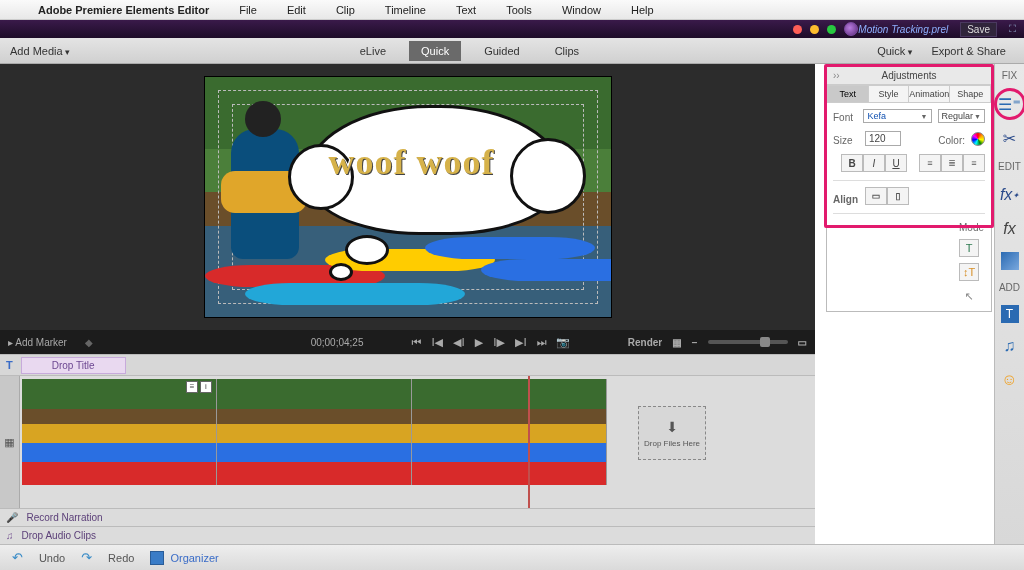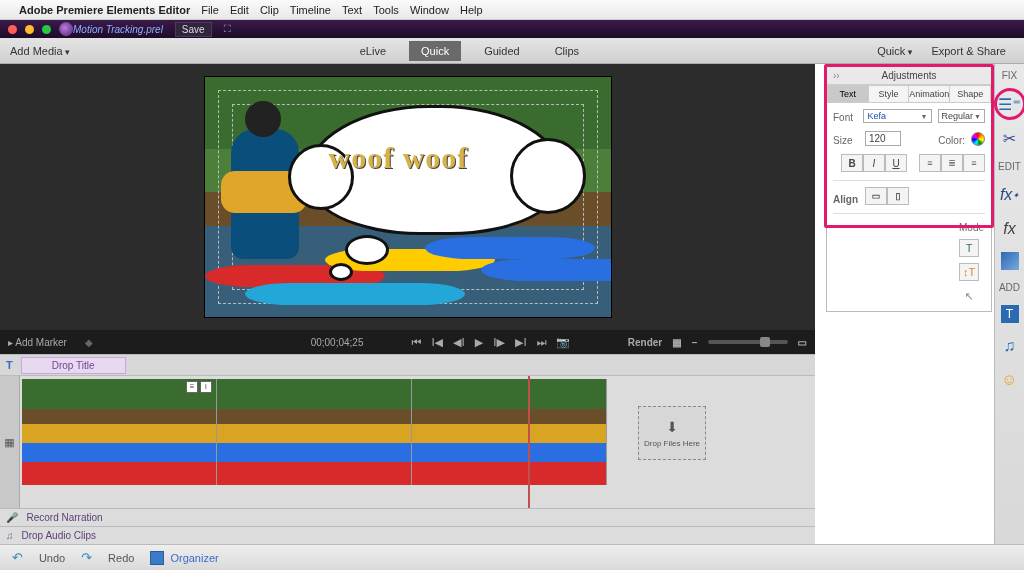--- a/index.html
+++ b/index.html
@@ -1,24 +1,24 @@
 <!DOCTYPE html>
 <html><head>
 <meta charset="utf-8">
 <style>
 * { box-sizing: border-box; margin: 0; padding: 0; font-family: "Lucida Grande", Arial, sans-serif; }
 body { width: 1024px; height: 570px; background: #fff; overflow: hidden; font-size: 11px; }
 
 
-.macbar { height: 20px; background: linear-gradient(#fafafa,#e8e8e8); display:flex; align-items:center; gap:11px; padding:0 8px; border-bottom:1px solid #ccc; color:#222; }
+.macbar { height: 20px; background: linear-gradient(#fafafa,#e8e8e8); display:flex; align-items:center; gap:30px; padding:0 8px; border-bottom:1px solid #ccc; color:#222; }
 .macbar .apple { font-size:13px; }
 .macbar .app { font-weight:bold; }
 
 
-.appbar { height:18px; background:linear-gradient(#3a1a4a,#1d0c28); display:flex; align-items:center; justify-content:flex-start; padding:0 8px; color:#ccc; font-size:10px;}
+.appbar { height:18px; background:linear-gradient(#3a1a4a,#1d0c28); display:flex; align-items:center; justify-content:flex-end; padding:0 8px; color:#ccc; font-size:10px;}
 .appbar .left { display:flex; align-items:center; gap:8px;}
 .appbar .logo { width:14px; height:14px; border-radius:50%; background:radial-gradient(circle at 40% 40%, #b97be0, #5b2d7a); border:1px solid #7d4aa3;}
 .appbar .right { display:flex; align-items:center; gap:12px;}
 .appbar .prj { color:#8fb0ff; font-style:italic;}
 .appbar .save { background:#30253b; padding:1px 6px; border:1px solid #4a3960; color:#ddd; }
 
 
 .toolbar { height:26px; background:linear-gradient(#e4e4e4,#d0d0d0); border-bottom:1px solid #aaa; display:flex; align-items:center; justify-content:space-between; padding:0 10px; color:#333; font-size:11px;}
 .toolbar .modes { display:flex; gap:11px;}
 .toolbar .modes span { padding:4px 12px; }
@@ -43,21 +43,21 @@
 .person::before{content:""; position:absolute; top:-28px; left:14px; width:36px; height:36px; border-radius:50%; background:#222;}
 .person::after{content:""; position:absolute; top:42px; left:-10px; width:86px; height:42px; background:#e0a62a; border-radius:14px;}
 .safe{position:absolute; inset:14px; outline:1px dashed #bbb;}
 .safe2{position:absolute; inset:28px; outline:1px dashed #bbb;}
 .cloud{position:absolute; top:28px; left:100px; width:260px; height:130px; background:#fff; border:3px solid #111; border-radius:60% 60% 55% 55% / 70% 70% 55% 55%;}
 .cloud::before,.cloud::after{content:"";position:absolute;background:#fff;border:3px solid #111;border-radius:50%;}
 .cloud::before{width:60px;height:60px;left:-20px;top:36px;}
 .cloud::after{width:70px;height:70px;right:-24px;top:30px;}
 .tail{position:absolute; top:158px; left:140px; width:44px; height:30px; background:#fff; border:3px solid #111; border-radius:50%;}
 .tail2{position:absolute; top:186px; left:124px; width:24px; height:18px; background:#fff; border:3px solid #111; border-radius:50%;}
-.woof{position:absolute; top:64px; left:124px; font-family:Georgia,serif; font-size:30px; font-weight:bold; color:#d6b24a; text-shadow:1px 1px 0 #444, -1px -1px 0 #fff; letter-spacing:1px;}
+.woof{position:absolute; top:64px; left:124px; font-family:Georgia,serif; font-size:36px; font-weight:bold; color:#d6b24a; text-shadow:1px 1px 0 #444, -1px -1px 0 #fff; letter-spacing:1px;}
 
 
 .playbar{height:24px; background:#1c1c1c; display:flex; align-items:center; color:#aaa; font-size:10px; padding:0 8px; gap:18px;}
 .playbar .marker{flex:0 0 auto;}
 .playbar .tc{flex:0 0 auto; margin-left:200px;}
 .playbar .controls{display:flex; gap:10px; align-items:center; margin-left:30px;}
 .playbar .controls span{font-size:11px;}
 .playbar .r{margin-left:auto; display:flex; gap:10px; align-items:center;font-weight:bold;}
 .playbar .slider{width:80px;height:4px;background:#555;border-radius:2px;position:relative;}
 .playbar .slider::after{content:"";position:absolute;right:18px;top:-3px;width:10px;height:10px;background:#888;border-radius:2px;}

